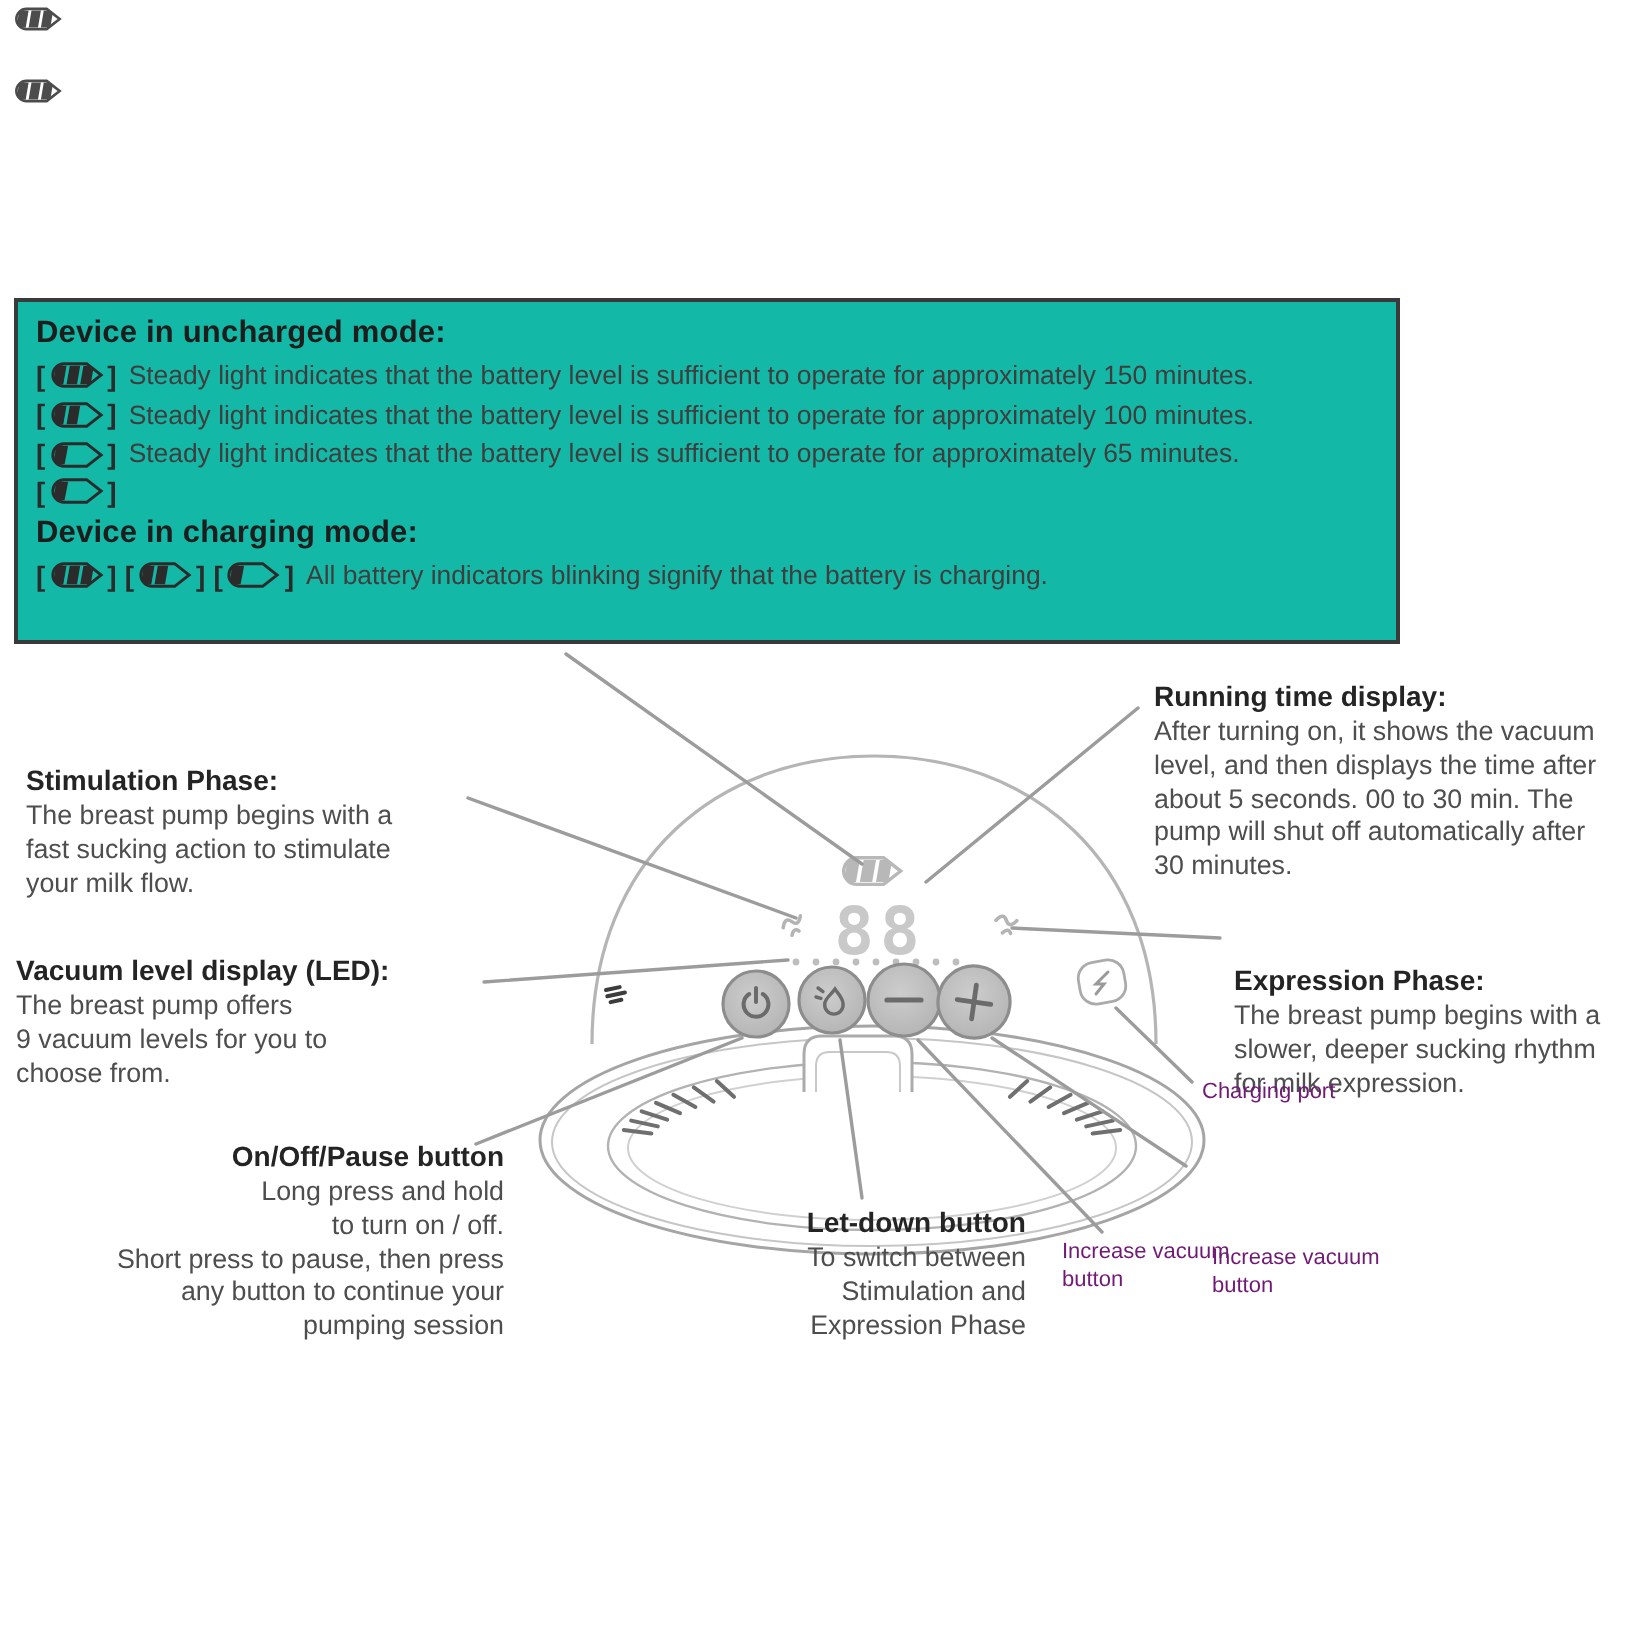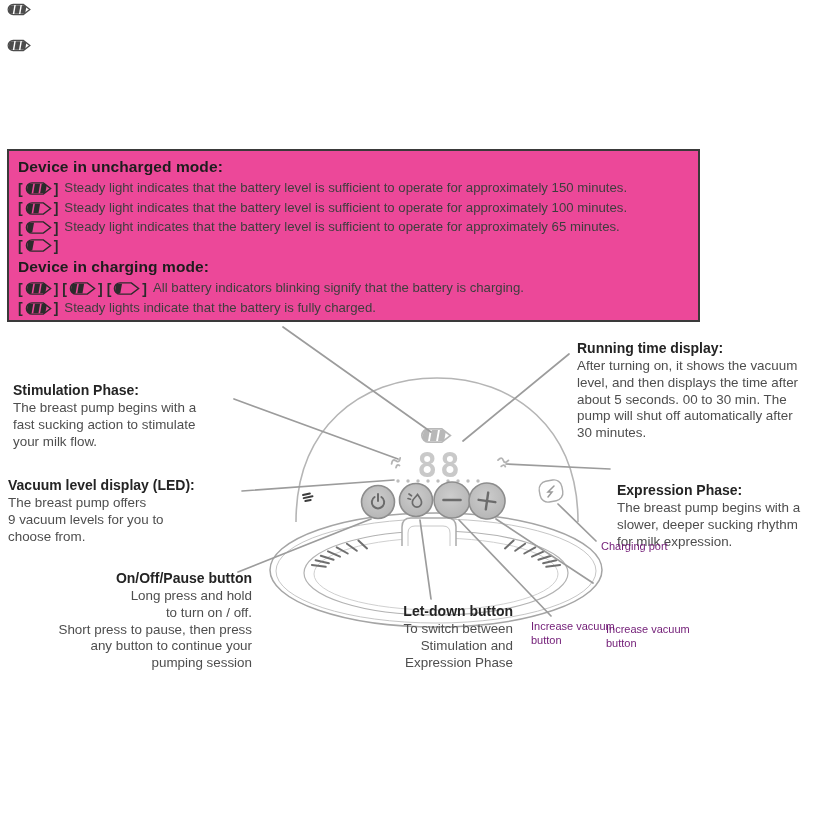--- a/index.html
+++ b/index.html
@@ -1,23 +1,23 @@
 <!DOCTYPE html>
 <html><head>
 <meta charset="utf-8">
 <style>
   html,body{margin:0;padding:0;background:#ffffff;}
   #page{position:relative;width:825px;height:825px;background:#fff;overflow:hidden;
         font-family:"Liberation Sans",sans-serif;color:#3f3f3f;}
   
   #info-box{position:absolute;left:7px;top:149px;width:670px;height:156px;
-            border:2px solid #3a3a3a;padding:7px 10px 6px 9px;background:#ec4899;}
+            border:2px solid #3a3a3a;padding:7px 10px 6px 9px;background:#14b8a6;}
   .box-heading{font-size:15.5px;font-weight:700;color:#1d1d1d;margin:0 0 3px 0;letter-spacing:0.1px;}
   .box-heading.second{margin-top:4px;}
-  .inforow{display:flex;align-items:flex-end;gap:6px;margin:0 0 2px 0;}
+  .inforow{display:flex;align-items:center;gap:6px;margin:0 0 2px 0;}
   .iconset{display:flex;gap:4px;flex:none;padding-top:0;}
   .bwrap{display:inline-flex;align-items:center;gap:1px;color:#2b2b2b;font-size:14px;font-weight:600;line-height:16px;}
   .bwrap::before{content:"[";}
   .bwrap::after{content:"]";}
   .bwrap svg{display:block;}
   .row-text{font-size:13.2px;color:#3e3e3e;line-height:1.26;white-space:pre-line;padding-top:1px;}
   
   .callout{position:absolute;}
   .callout .label-title{font-size:14px;font-weight:700;color:#242424;line-height:1.2;}
   .callout .label-body{font-size:13.4px;color:#4e4e4e;line-height:1.26;white-space:pre-line;margin-top:1px;}
@@ -149,30 +149,20 @@
           </span>
         <span class="bwrap">
             <svg viewBox="0 0 36 18" width="29" height="15" style="color:#2b2b2b">
               <use href="#batt-low"></use>
             </svg>
           </span>
       </span>
       <span class="row-text">All battery indicators blinking signify that the battery is charging.</span>
     </div>
 
-    <div class="inforow">
-      <span class="iconset">
-        <span class="bwrap">
-            <svg viewBox="0 0 36 18" width="29" height="15" style="color:#2b2b2b">
-              <use href="#batt-full"></use>
-            </svg>
-          </span>
-      </span>
-      <span class="row-text">Steady lights indicate that the battery is fully charged.</span>
-    </div>
   </div>
 
   <svg id="device-svg" viewBox="0 0 370 270">
 
     <path d="M46,152 C46,58 110,8 187,8 C264,8 328,58 328,152 Z" fill="#ffffff" stroke="none"></path>
     <path d="M46,152 C46,58 110,8 187,8 C264,8 328,58 328,152" fill="none" stroke="#b5b5b5" stroke-width="1.6"></path>
 
     <g>
       <ellipse cx="186" cy="200" rx="166" ry="57" fill="#ffffff" stroke="#a5a5a5" stroke-width="1.5"></ellipse>
       <ellipse cx="186" cy="201" rx="160" ry="52" fill="none" stroke="#c6c6c6" stroke-width="1"></ellipse>

